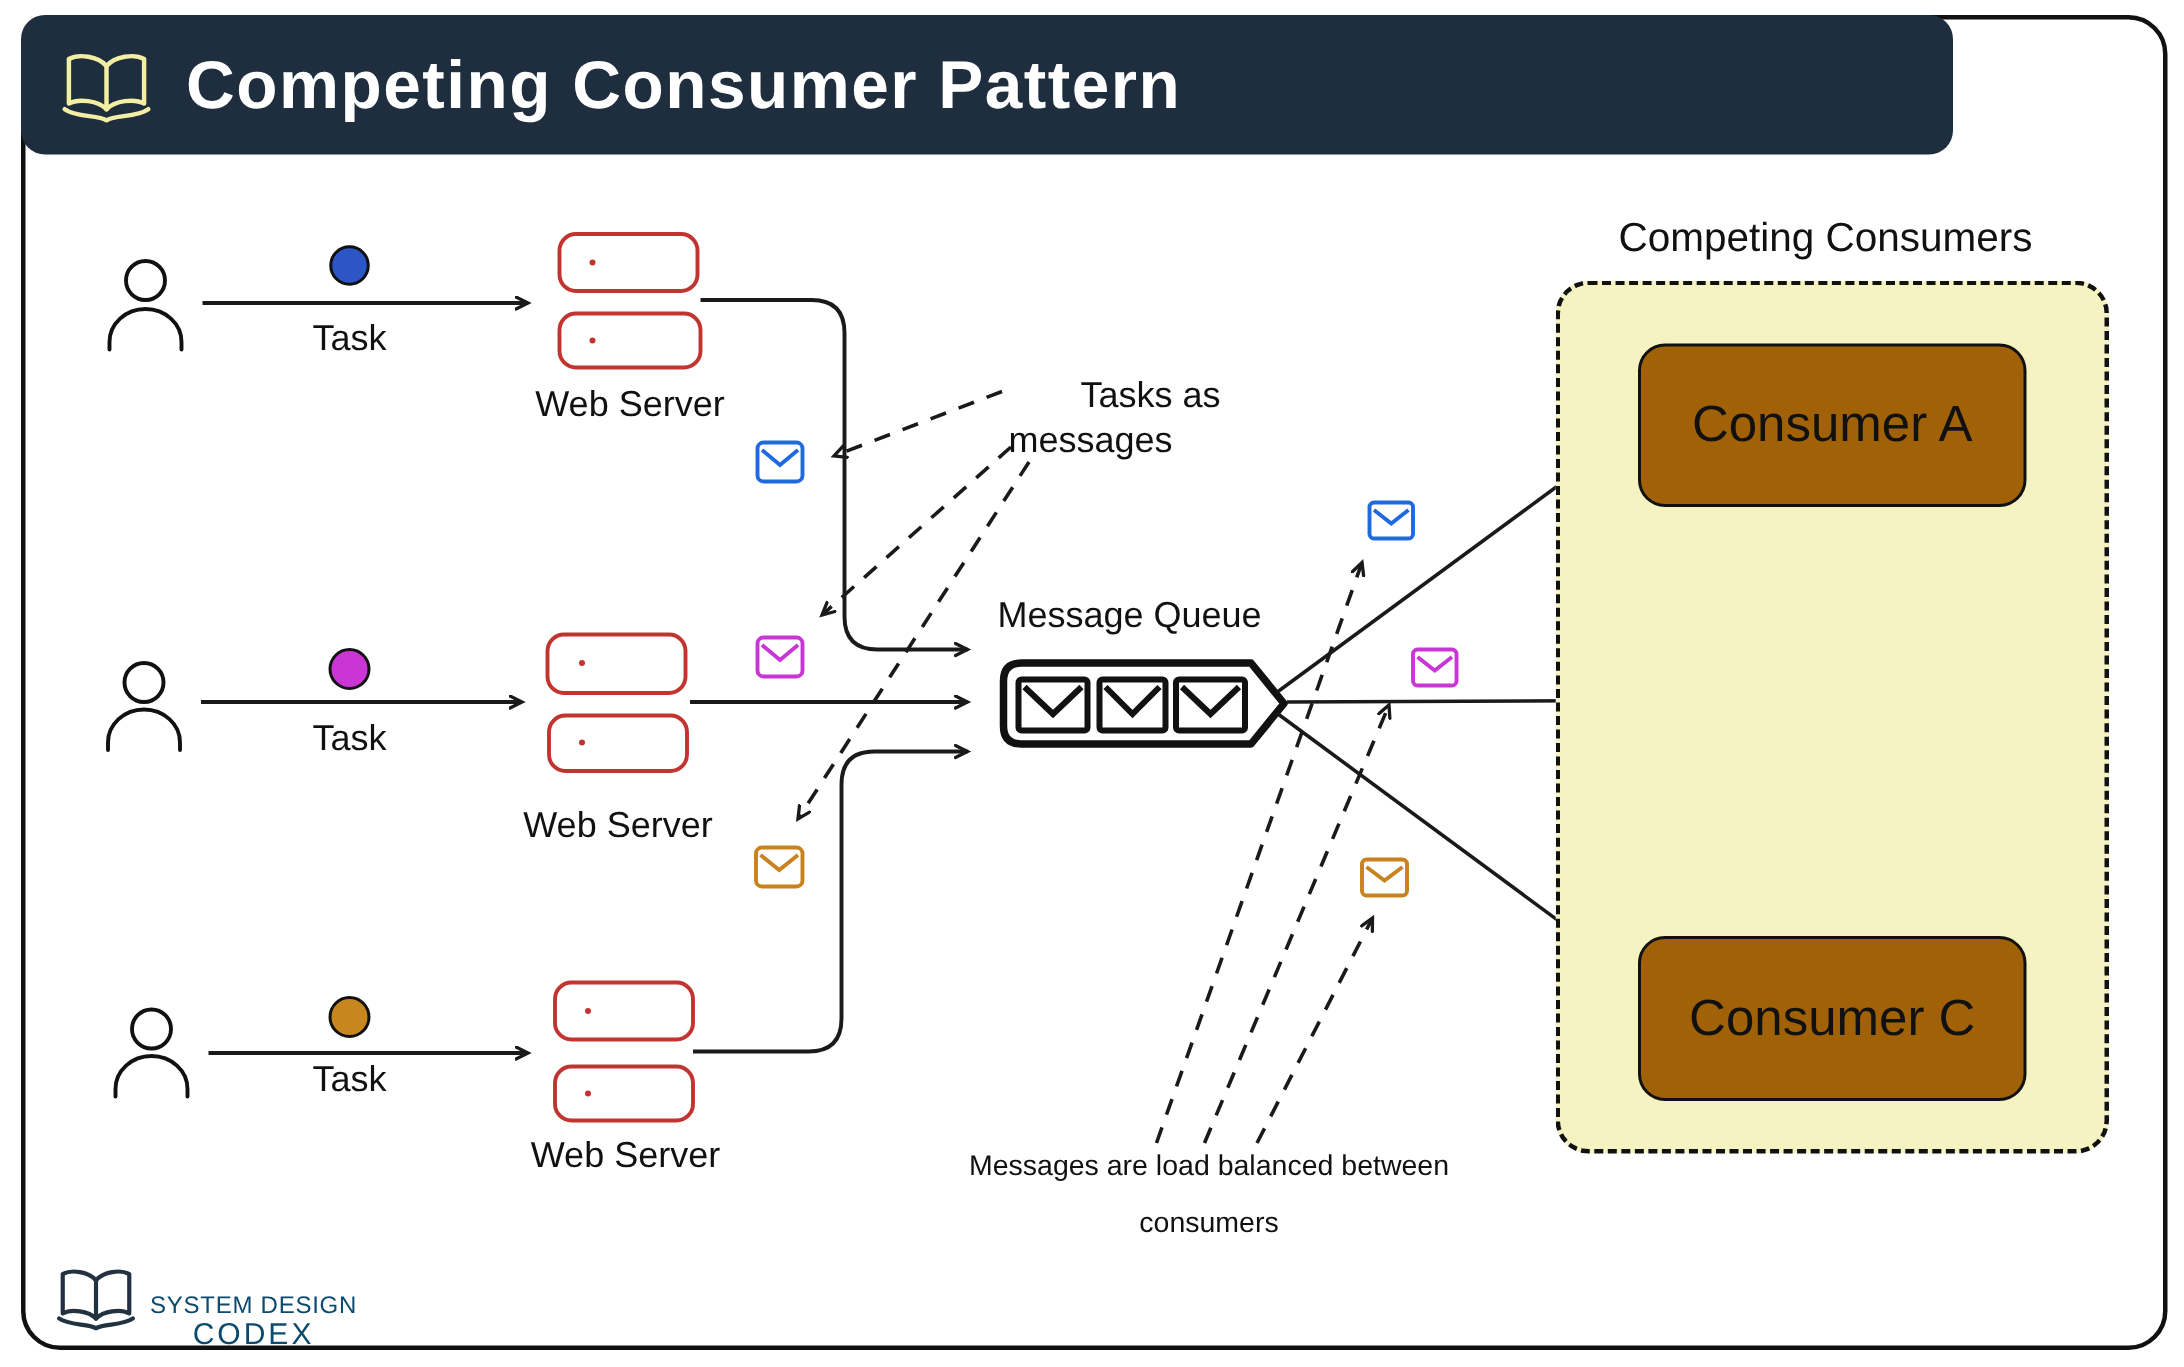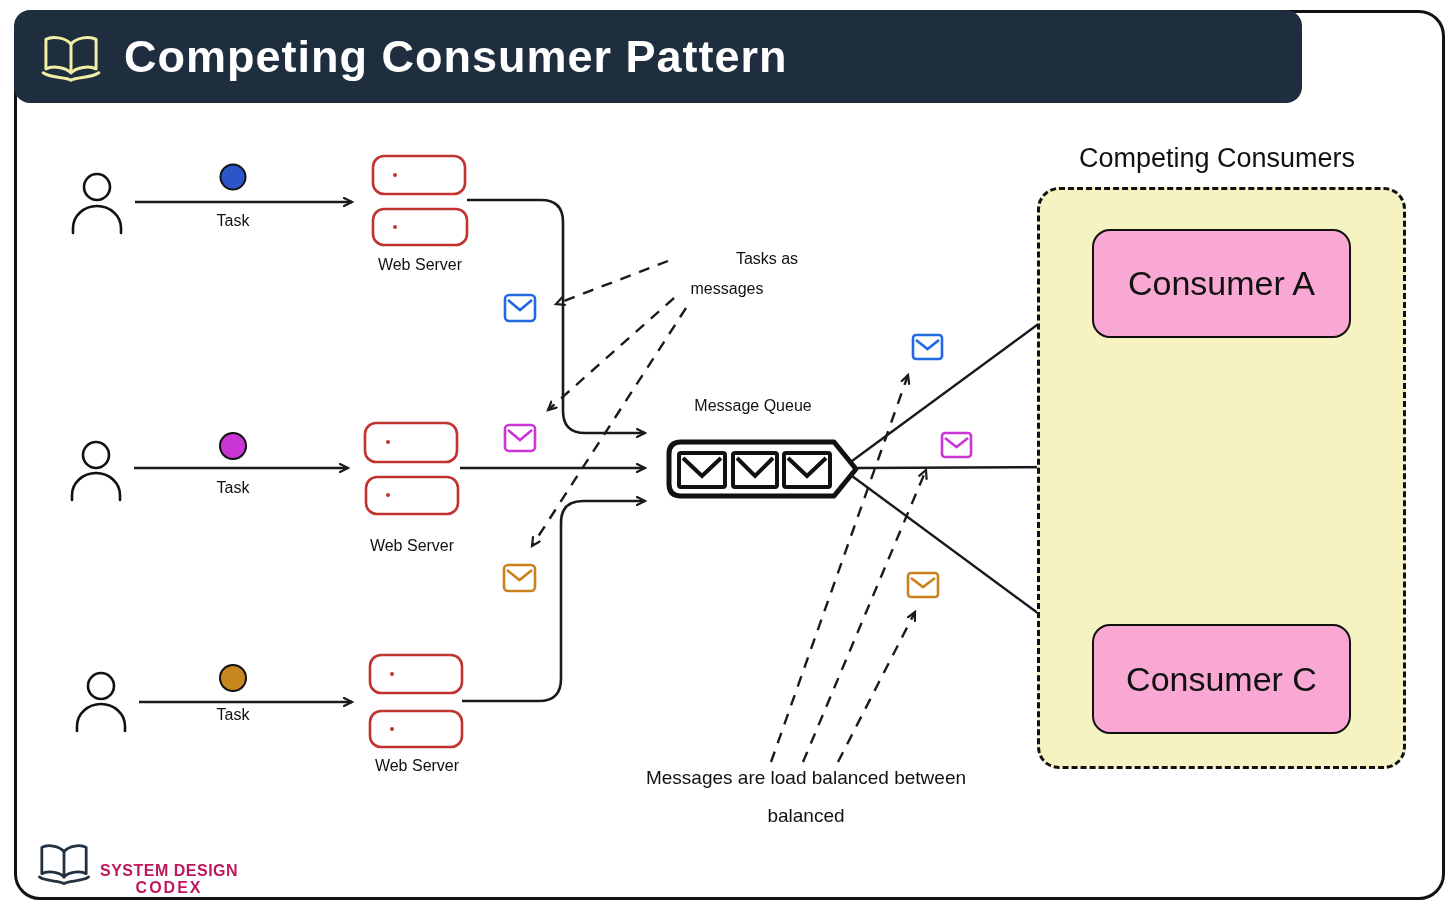--- a/index.html
+++ b/index.html
@@ -13,40 +13,40 @@
   }
   #header{
     position:absolute;left:14px;top:10px;width:1288px;height:93px;
     background:#1f2e3e;border-radius:16px;display:flex;align-items:center;
     box-sizing:border-box;padding-left:26px;z-index:3;
   }
   #header .title{
     color:#ffffff;font-size:45px;font-weight:bold;letter-spacing:1px;margin-left:22px;
   }
   .lbl{position:absolute;transform:translateX(-50%);white-space:nowrap;z-index:2;}
-  .lbl-sm{font-size:16px;}
+  .lbl-sm{font-size:24px;}
   .lbl-md{font-size:27px;}
   .lbl-lg{font-size:19px;}
   #svg-layer{position:absolute;left:0;top:0;z-index:1;}
   .consumer-group{
     position:absolute;left:1037px;top:187px;width:363px;height:576px;
     background:#f6f3c2;border:3px dashed #111;border-radius:22px;z-index:1;
   }
   .consumer-box{
     position:absolute;left:1092px;width:255px;height:105px;
-    background:#f9a8d4;border:2.5px solid #111;border-radius:18px;
+    background:#a16207;border:2.5px solid #111;border-radius:18px;
     display:flex;align-items:center;justify-content:center;
     font-size:34px;z-index:2;
   }
   #logo{
     position:absolute;left:36px;top:830px;display:flex;align-items:center;z-index:2;
   }
-  #logo .logo-text{margin-left:8px;color:#be185d;font-weight:bold;line-height:1.05;margin-top:33px;}
+  #logo .logo-text{margin-left:8px;color:#0c4a6e;font-weight:normal;line-height:1.05;margin-top:33px;}
   #logo .logo-line1{font-size:16px;letter-spacing:0.5px;}
-  #logo .logo-line2{font-size:16px;letter-spacing:2px;text-align:center;}
+  #logo .logo-line2{font-size:20px;letter-spacing:2px;text-align:center;}
 </style>
 </head>
 <body>
 
 <div id="canvas">
 
   <div id="frame"></div>
 
   <div id="header">
     <svg width="62" height="52" viewBox="0 0 64 56">
@@ -175,21 +175,21 @@
   <div class="lbl lbl-sm" style="left:417px;top:757px;">Web Server</div>
 
   <div class="lbl lbl-sm" style="left:727px;top:250px;margin-left:40px;">Tasks as</div>
   <div class="lbl lbl-sm" style="left:727px;top:280px;text-align:center;">messages</div>
 
   <div class="lbl lbl-sm" style="left:753px;top:397px;">Message Queue</div>
 
   <div class="lbl lbl-md" style="left:1217px;top:143px;">Competing Consumers</div>
 
   <div class="lbl lbl-lg" style="left:806px;top:767px;">Messages are load balanced between</div>
-  <div class="lbl lbl-lg" style="left:806px;top:805px;">balanced</div>
+  <div class="lbl lbl-lg" style="left:806px;top:805px;">consumers</div>
 
   <div class="consumer-group"></div>
   <div class="consumer-box" style="top:229px;">
     <span>Consumer A</span>
   </div>
   <div class="consumer-box" style="top:624px;height:106px;">
     <span>Consumer C</span>
   </div>
 
   <div id="logo">

